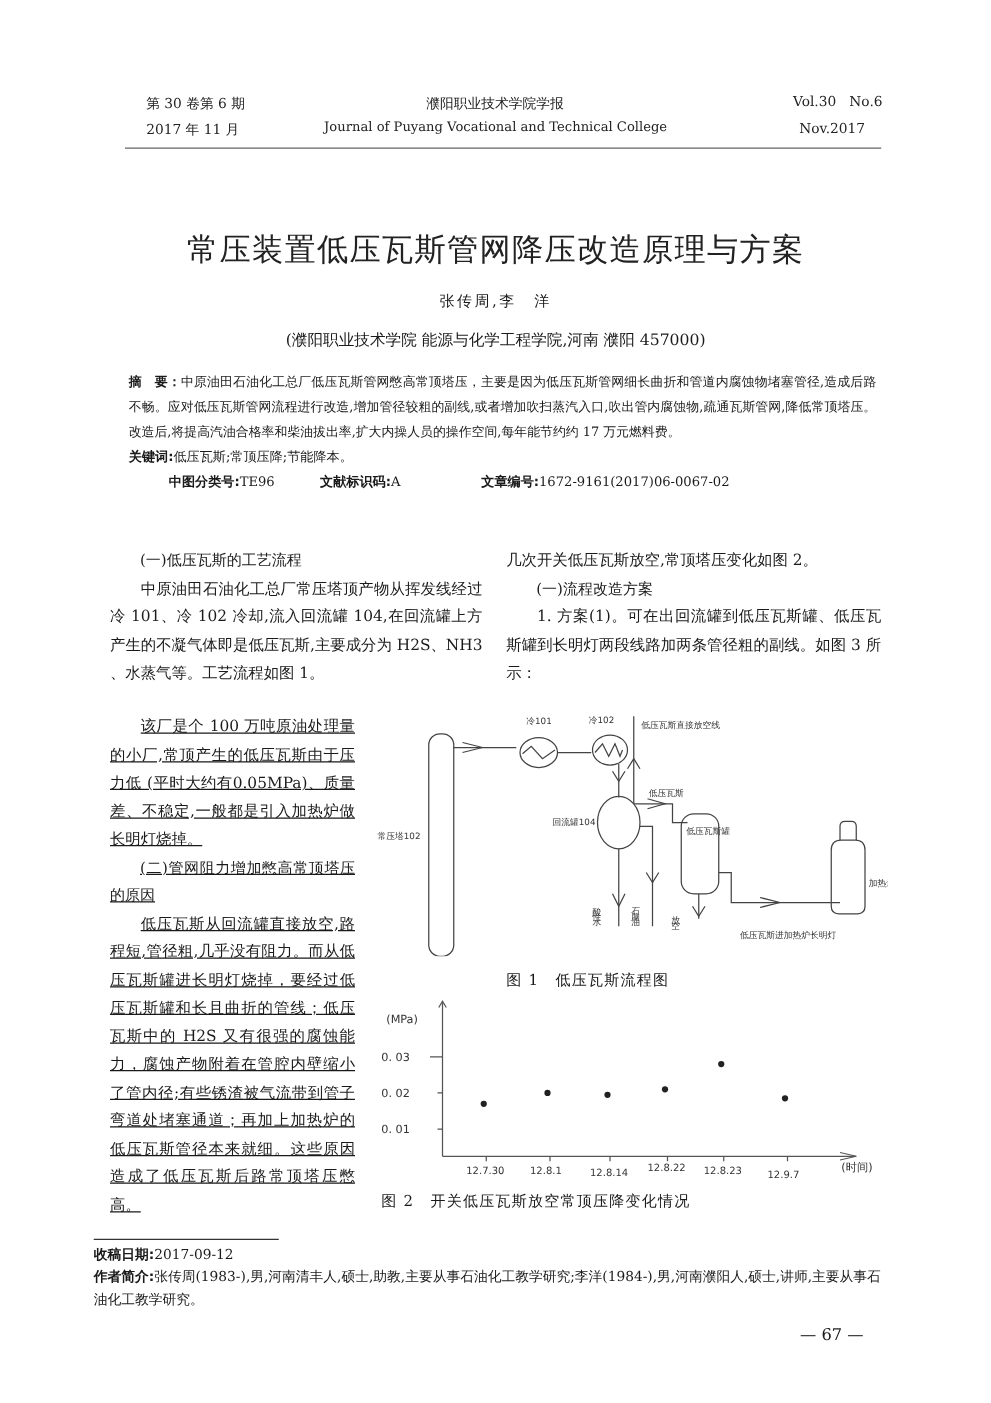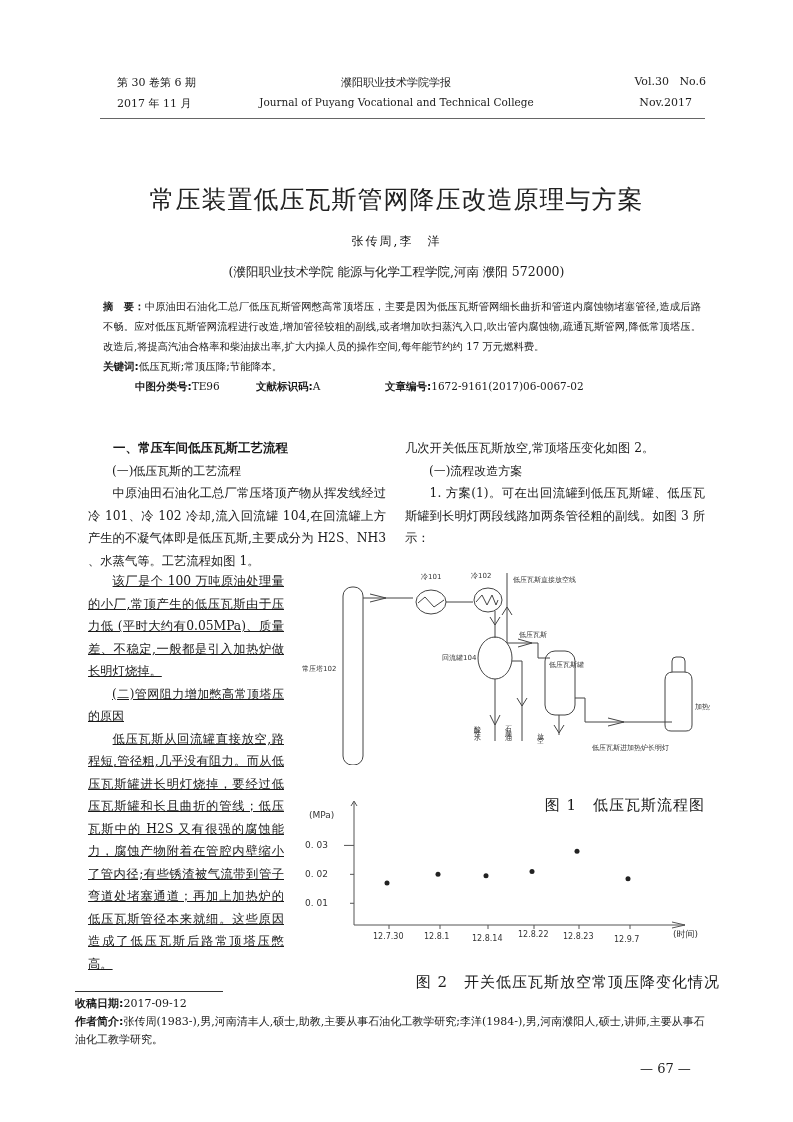--- a/index.html
+++ b/index.html
@@ -14,54 +14,53 @@
   .affil { left: 0; width: 793px; top: 264px; text-align: center; font-size: 12.5px; }
   .abstract { left: 103px; width: 598px; top: 296px; font-size: 10.3px; line-height: 20px; text-align: justify; }
   .abstract b { font-family: "DejaVu Sans", sans-serif; font-weight: bold; }
   .meta-line { font-size: 10.5px; }
   .col { font-size: 12.3px; line-height: 22.5px; }
   .col p { margin: 0; }
   .h1 { font-family: "DejaVu Sans", sans-serif; font-weight: bold; font-size: 12.5px; }
   .h2 { font-size: 12px; }
   .ind { text-indent: 2em; }
   .diagram, .chart { position: absolute; }
-  .cap { font-size: 15px; text-align: right; letter-spacing: 1px; margin-top: 20px; }
+  .cap { font-size: 12px; text-align: left; letter-spacing: 1px; }
   .foot-rule { position: absolute; left: 75px; top: 991px; width: 148px; border-top: 1px solid #333; }
   .foot { font-size: 11px; line-height: 18px; }
   .foot b { font-family: "DejaVu Sans", sans-serif; font-weight: bold; }
   .pagenum { font-size: 13px; }
   svg text { font-family: "DejaVu Sans", sans-serif; }
 </style>
 </head>
 <body>
 
 <div class="abs hdr" style="left:117px; top:75px;">第 30 卷第 6 期</div>
 <div class="abs hdr" style="left:117px; top:96px;">2017 年 11 月</div>
 <div class="abs hdr" style="left:0; width:792px; top:75px; text-align:center;">濮阳职业技术学院学报</div>
 <div class="abs hdr" style="left:0; width:793px; top:96px; text-align:center; font-size:10.5px;">Journal of Puyang Vocational and Technical College</div>
 <div class="abs hdr" style="left:600px; width:106px; top:75px; text-align:right; white-space:pre;">Vol.30   No.6</div>
 <div class="abs hdr" style="left:600px; width:92px; top:96px; text-align:right;">Nov.2017</div>
 <div class="hdr-rule"></div>
 
 <div class="abs title">常压装置低压瓦斯管网降压改造原理与方案</div>
 <div class="abs authors">张传周,李　洋</div>
-<div class="abs affil">(濮阳职业技术学院  能源与化学工程学院,河南  濮阳  572000)</div>
+<div class="abs affil">(濮阳职业技术学院  能源与化学工程学院,河南  濮阳  457000)</div>
 
 <div class="abs abstract">
   <div><b>摘　要：</b><span>中原油田石油化工总厂低压瓦斯管网憋高常顶塔压，主要是因为低压瓦斯管网细长曲折和管道内腐蚀物堵塞管径,造成后路不畅。应对低压瓦斯管网流程进行改造,增加管径较粗的副线,或者增加吹扫蒸汽入口,吹出管内腐蚀物,疏通瓦斯管网,降低常顶塔压。改造后,将提高汽油合格率和柴油拔出率,扩大内操人员的操作空间,每年能节约约 17 万元燃料费。</span></div>
   <div class="meta-line"><b>关键词:</b><span>低压瓦斯;常顶压降;节能降本。</span></div>
   <div class="meta-line" style="position:relative; height:20px;">
     <span style="position:absolute; left:0;margin-left:32px;"><b>中图分类号:</b><span>TE96</span></span>
     <span style="position:absolute; left:153px;"><b>文献标识码:</b><span>A</span></span>
     <span style="position:absolute; left:282px;"><b>文章编号:</b><span>1672-9161(2017)06-0067-02</span></span>
   </div>
 </div>
 
 <div class="abs col" style="left:88px; top:437px; width:298px;">
-  <p class="h1 ind">一、常压车间低压瓦斯工艺流程</p>
   <p class="h2 ind">(一)低压瓦斯的工艺流程</p>
   <p class="ind" style="text-align:justify;">中原油田石油化工总厂常压塔顶产物从挥发线经过冷 101、冷 102 冷却,流入回流罐 104,在回流罐上方产生的不凝气体即是低压瓦斯,主要成分为 H2S、NH3 、水蒸气等。工艺流程如图 1。</p>
 </div>
 
 <div class="abs col" style="left:88px; top:570px; width:196px; text-align:justify;text-decoration:underline;">
   <p class="ind">该厂是个 100 万吨原油处理量的小厂,常顶产生的低压瓦斯由于压力低 (平时大约有0.05MPa)、质量差、不稳定,一般都是引入加热炉做长明灯烧掉。</p>
   <p class="h2 ind">(二)管网阻力增加憋高常顶塔压的原因</p>
   <p class="ind">低压瓦斯从回流罐直接放空,路程短,管径粗,几乎没有阻力。而从低压瓦斯罐进长明灯烧掉，要经过低压瓦斯罐和长且曲折的管线；低压瓦斯中的 H2S 又有很强的腐蚀能力，腐蚀产物附着在管腔内壁缩小了管内径;有些锈渣被气流带到管子弯道处堵塞通道；再加上加热炉的低压瓦斯管径本来就细。这些原因造成了低压瓦斯后路常顶塔压憋高。</p>
 </div>
 

